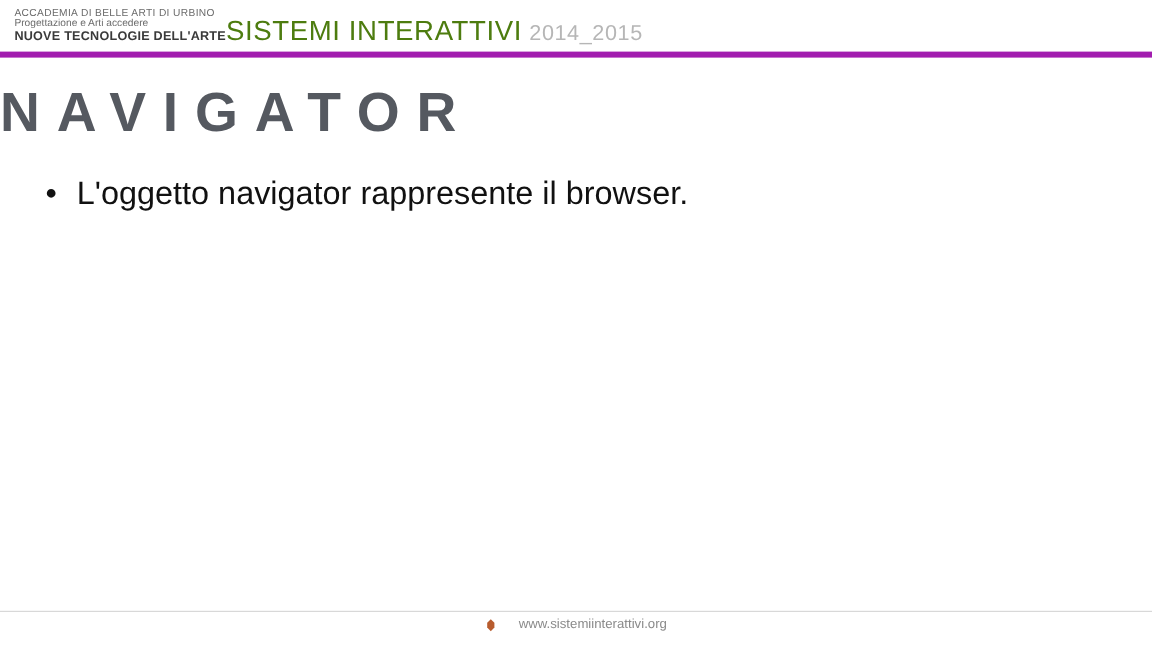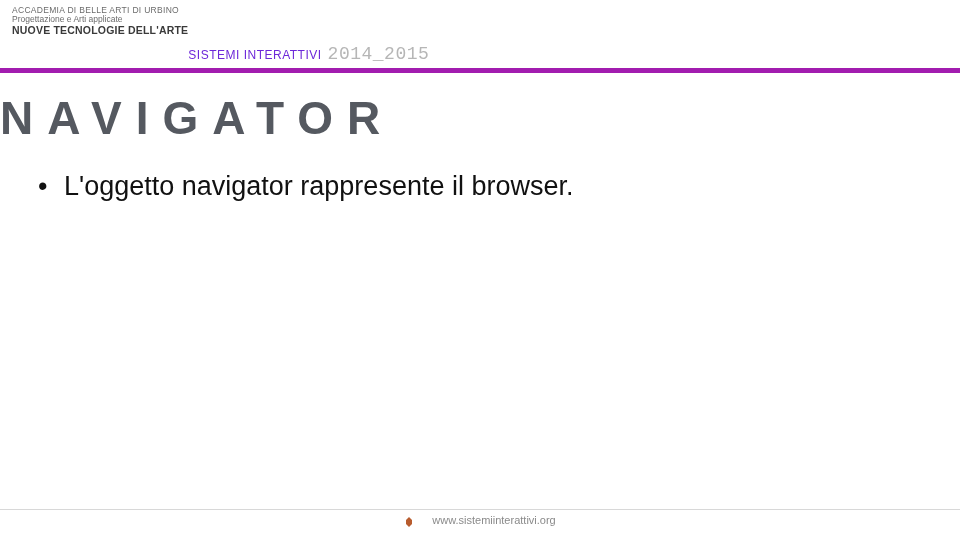--- a/index.html
+++ b/index.html
@@ -40,32 +40,30 @@
     color: #3a3a3a;
     letter-spacing: 0.2px;
   }
   .header-right {
     display: flex;
     align-items: baseline;
     gap: 6px;
     padding-top: 6px;
   }
   .hr-title {
-    font-size: 12px;
+    font-size: 23px;
     font-weight: 400;
-    color: #6d28d9;
+    color: #4d7c0f;
     letter-spacing: 0.5px;
-    margin-top: 36px;
   }
   .hr-year {
     font-size: 18px;
     font-weight: 300;
     color: #b6b6b6;
     letter-spacing: 0.5px;
-    font-family: Liberation Mono, monospace;
   }
   .title {
     text-align: left;
     font-size: 46px;
     font-weight: 700;
     color: #555960;
     letter-spacing: 14px;
     margin-top: 18px;
     margin-bottom: 14px;
     font-family: Arial, Helvetica, sans-serif;
@@ -114,21 +112,21 @@
     font-size: 11px;
     color: #8a8a8a;
   }
 </style>
 </head>
 <body>
 
 <div class="header">
   <div class="header-left">
     <span class="hl-line1">ACCADEMIA DI BELLE ARTI DI URBINO</span>
-    <span class="hl-line2">Progettazione e Arti applicate</span>
+    <span class="hl-line2">Progettazione e Arti accedere</span>
     <span class="hl-line3">NUOVE TECNOLOGIE DELL'ARTE</span>
   </div>
   <div class="header-right">
     <span class="hr-title">SISTEMI INTERATTIVI</span>
     <span class="hr-year">2014_2015</span>
   </div>
 </div>
 
 <h1 class="title">NAVIGATOR</h1>
 

